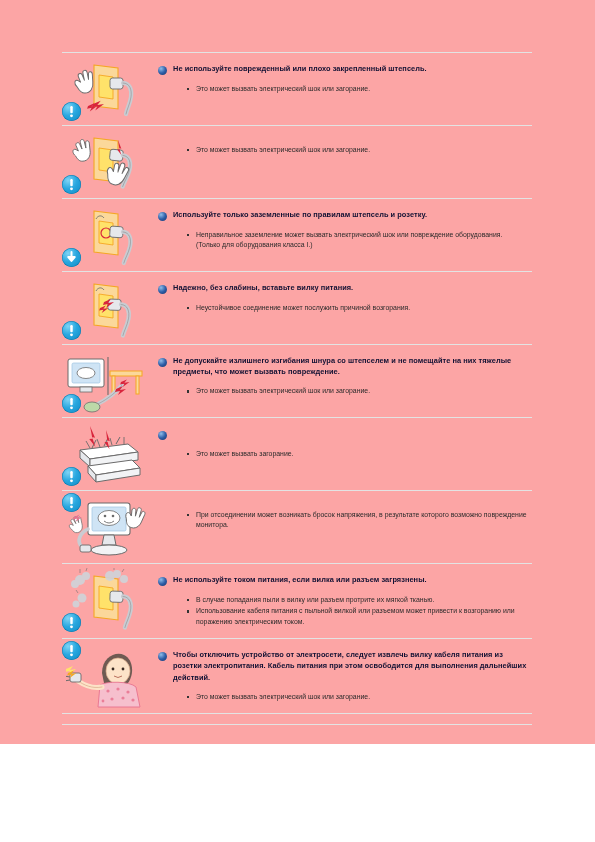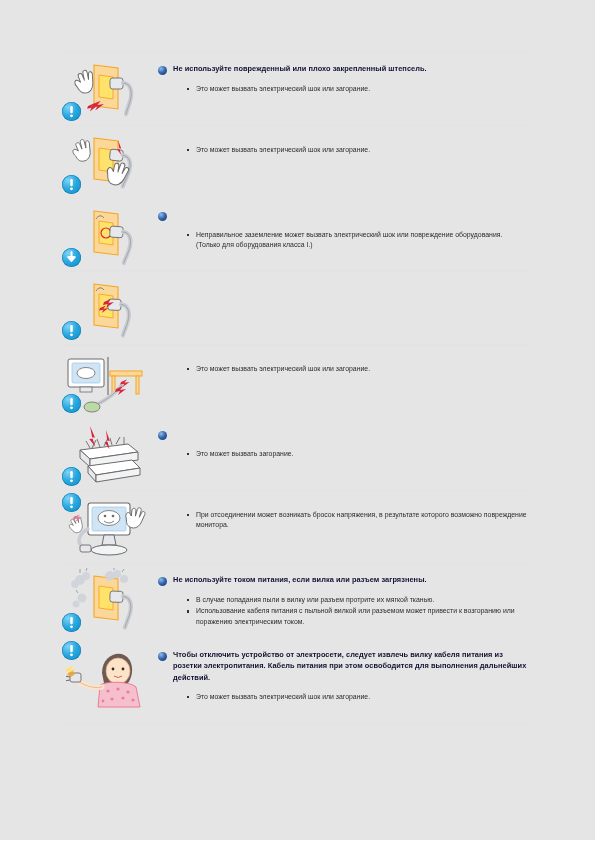--- a/index.html
+++ b/index.html
@@ -10,22 +10,22 @@
   body {
     width: 595px;
     height: 842px;
     font-family: "Liberation Sans", sans-serif;
     -webkit-font-smoothing: antialiased;
     overflow: hidden;
   }
   .page {
     position: relative;
     width: 595px;
-    height: 840px;
-    background: #e5e5e5;
+    height: 744px;
+    background: #fca5a5;
   }
   .safety-list {
     position: absolute;
     left: 62px;
     top: 52px;
     width: 470px;
   }
   .safety-item {
     position: relative;
     display: flex;
@@ -216,20 +216,21 @@
             </svg></div>
           <div class="badge">
             <svg class="glyph" viewBox="0 0 20 20" xmlns="http://www.w3.org/2000/svg">
               <path d="M10 4.2 L10 10.4 M10 13.6 L6.6 9.6 L13.4 9.6 Z" fill="#ffffff" stroke="#ffffff" stroke-width="2.1" stroke-linecap="round" stroke-linejoin="round"></path>
             </svg>
           </div>
         </div>
         <div class="text-cell">
           <div class="head-row">
             <span class="dot-icon"></span>
+            <div class="head-text">Используйте только заземленные по правилам штепсель и розетку.</div>
           </div>
           <ul class="bullets">
             <li><span class="sq"></span><span>Неправильное заземление может вызвать электрический шок или повреждение оборудования. (Только для оборудования класса I.)</span></li>
           </ul>
         </div>
       </div>
       <div class="safety-item">
         <div class="illus-cell">
           <div class="illus"><svg viewBox="0 0 84 66" width="84" height="66" xmlns="http://www.w3.org/2000/svg">
               <g>
@@ -244,20 +245,29 @@
               <path transform="translate(38,26) scale(1)" d="M0 0 L7 -3 L4 1 L10 0 L2 6 L4 2 L-1 3 Z" fill="#d8253c"></path>
               <path transform="translate(34,32) scale(0.85)" d="M0 0 L7 -3 L4 1 L10 0 L2 6 L4 2 L-1 3 Z" fill="#d8253c"></path>
               <path d="M30 15 C32 11 36 11 38 14" fill="none" stroke="#6b6b6b" stroke-width="0.8"></path>
             </svg></div>
           <div class="badge">
             <svg class="glyph" viewBox="0 0 20 20" xmlns="http://www.w3.org/2000/svg">
               <rect x="8.7" y="4.3" width="2.6" height="7.6" rx="1.2" fill="#ffffff"></rect>
               <circle cx="10" cy="14.6" r="1.5" fill="#ffffff"></circle>
             </svg>
           </div>
+        </div>
+        <div class="text-cell">
+          <div class="head-row">
+            <span class="dot-icon"></span>
+            <div class="head-text">Надежно, без слабины, вставьте вилку питания.</div>
+          </div>
+          <ul class="bullets">
+            <li><span class="sq"></span><span>Неустойчивое соединение может послужить причиной возгорания.</span></li>
+          </ul>
         </div>
       </div>
       <div class="safety-item">
         <div class="illus-cell">
           <div class="illus"><svg viewBox="0 0 84 66" width="84" height="66" xmlns="http://www.w3.org/2000/svg">
               <g>
                 <rect x="2" y="10" width="36" height="28" rx="2" fill="#ffffff" stroke="#6b6b6b" stroke-width="1"></rect>
                 <rect x="6" y="14" width="28" height="20" rx="1.5" fill="#cfe4f5" stroke="#9dc4e2" stroke-width="0.7"></rect>
                 <ellipse cx="20" cy="24" rx="9" ry="5.5" fill="#ffffff" stroke="#6b6b6b" stroke-width="0.8"></ellipse>
                 <rect x="14" y="38" width="12" height="5" fill="#e6e8ec" stroke="#6b6b6b" stroke-width="0.8"></rect>
@@ -273,20 +283,24 @@
               </g>
             </svg></div>
           <div class="badge">
             <svg class="glyph" viewBox="0 0 20 20" xmlns="http://www.w3.org/2000/svg">
               <rect x="8.7" y="4.3" width="2.6" height="7.6" rx="1.2" fill="#ffffff"></rect>
               <circle cx="10" cy="14.6" r="1.5" fill="#ffffff"></circle>
             </svg>
           </div>
         </div>
         <div class="text-cell">
+          <div class="head-row">
+            <span class="dot-icon"></span>
+            <div class="head-text">Не допускайте излишнего изгибания шнура со штепселем и не помещайте на них тяжелые предметы, что может вызвать повреждение.</div>
+          </div>
           <ul class="bullets">
             <li><span class="sq"></span><span>Это может вызвать электрический шок или загорание.</span></li>
           </ul>
         </div>
       </div>
       <div class="safety-item">
         <div class="illus-cell">
           <div class="illus"><svg viewBox="0 0 84 66" width="84" height="66" xmlns="http://www.w3.org/2000/svg">
               <g>
                 <path d="M14 28 L62 22 L72 30 L24 37 Z" fill="#ffffff" stroke="#6b6b6b" stroke-width="1"></path>

